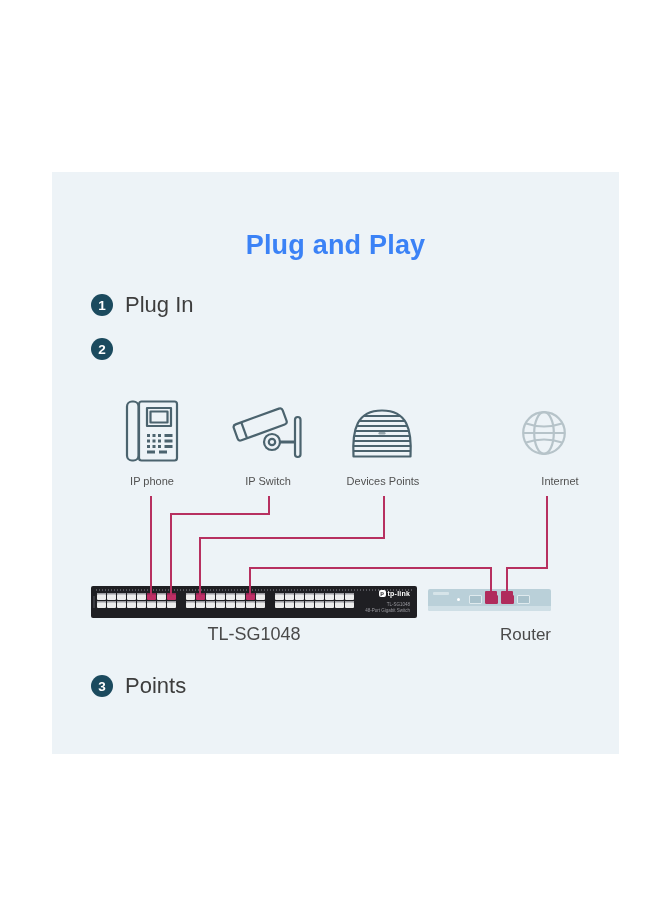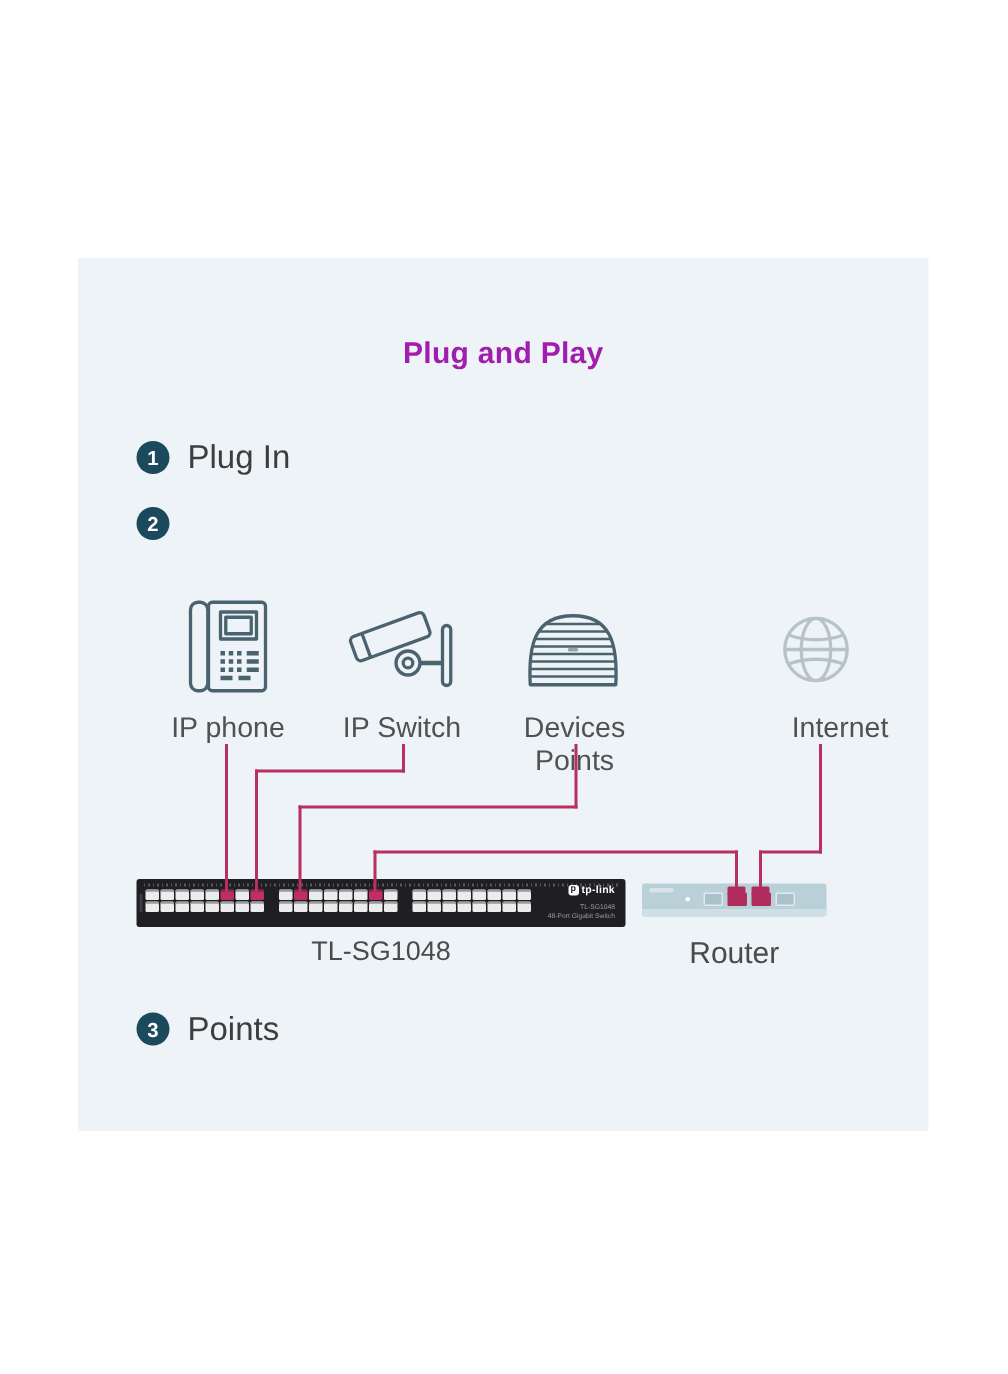--- a/index.html
+++ b/index.html
@@ -1,26 +1,26 @@
 <!DOCTYPE html>
 <html><head>
 <meta charset="utf-8">
 <style>
   html,body{margin:0;padding:0;background:#ffffff;}
   .page{position:relative;width:672px;height:916px;background:#ffffff;overflow:hidden;
         font-family:"Liberation Sans","DejaVu Sans",sans-serif;}
   .panel{position:absolute;left:52px;top:172px;width:567px;height:582px;background:#edf3f7;}
   .title{position:absolute;left:52px;top:212px;width:567px;text-align:center;
-         font-size:20px;font-weight:bold;color:#a21caf;letter-spacing:.2px;}
+         font-size:27px;font-weight:bold;color:#3b82f6;letter-spacing:.2px;}
   .step{position:absolute;display:flex;align-items:center;gap:12px;}
   .badge{width:22px;height:22px;border-radius:50%;background:#1b4a5e;color:#ffffff;
          font-size:13.5px;font-weight:bold;display:flex;align-items:center;justify-content:center;flex:0 0 auto;}
   .step-label{font-size:22px;color:#3d3d3d;}
   .dev-icon{position:absolute;}
-  .dlabel{position:absolute;top:475px;font-size:19px;color:#515151;text-align:center;}
+  .dlabel{position:absolute;top:475px;font-size:11px;color:#515151;text-align:center;}
   
   .seg{position:absolute;background:#b73060;z-index:4;}
   .plug{position:absolute;background:#b02c5c;border-radius:1px;z-index:5;}
   
   .switch{position:absolute;left:91px;top:586px;width:326px;height:32px;background:#1f1f23;border-radius:2px;z-index:3;}
   .swear{position:absolute;left:2px;top:10px;width:2px;height:12px;background:#3c3c42;}
   .vents{position:absolute;left:5px;right:5px;top:3px;height:2px;
          background:repeating-linear-gradient(90deg,#56565c 0 1px,transparent 1px 3px);}
   .pgroups{position:absolute;left:6px;top:7px;display:flex;gap:10px;}
   .pgroup{display:grid;grid-template-columns:repeat(8,9px);grid-auto-rows:7px;gap:1px;}
@@ -34,21 +34,21 @@
            font-size:4.5px;line-height:5.5px;}
   .sw-caption{position:absolute;left:91px;width:326px;top:624px;text-align:center;font-size:18px;color:#4a4a4a;}
   
   .router{position:absolute;left:428px;top:589px;width:123px;height:22px;background:#bad0d9;border-radius:2px;z-index:3;}
   .router-base{position:absolute;left:0;right:0;bottom:0;height:5px;background:#cfdfe6;border-radius:0 0 2px 2px;}
   .router-mark{position:absolute;left:5px;top:3px;width:16px;height:3px;background:#d6e4e9;border-radius:1px;}
   .router-led{position:absolute;left:29px;top:9px;width:3px;height:3px;border-radius:50%;background:#ffffff;}
   .rports{position:absolute;left:41px;top:6px;display:flex;gap:3px;}
   .rport{width:13px;height:9px;background:#a9c2cc;border:1px solid #dfeaee;border-radius:1px;box-sizing:border-box;}
   .rport.on{background:#b02c5c;border-color:#b02c5c;}
-  .router-caption{position:absolute;left:428px;width:123px;top:625px;text-align:center;font-size:20px;color:#4a4a4a;}
+  .router-caption{position:absolute;left:428px;width:123px;top:625px;text-align:right;font-size:17px;color:#4a4a4a;}
   svg{display:block;}
 </style>
 </head>
 <body>
 
 <div class="page">
   <div class="panel"></div>
 
   <h1 class="title">Plug and Play</h1>
 

